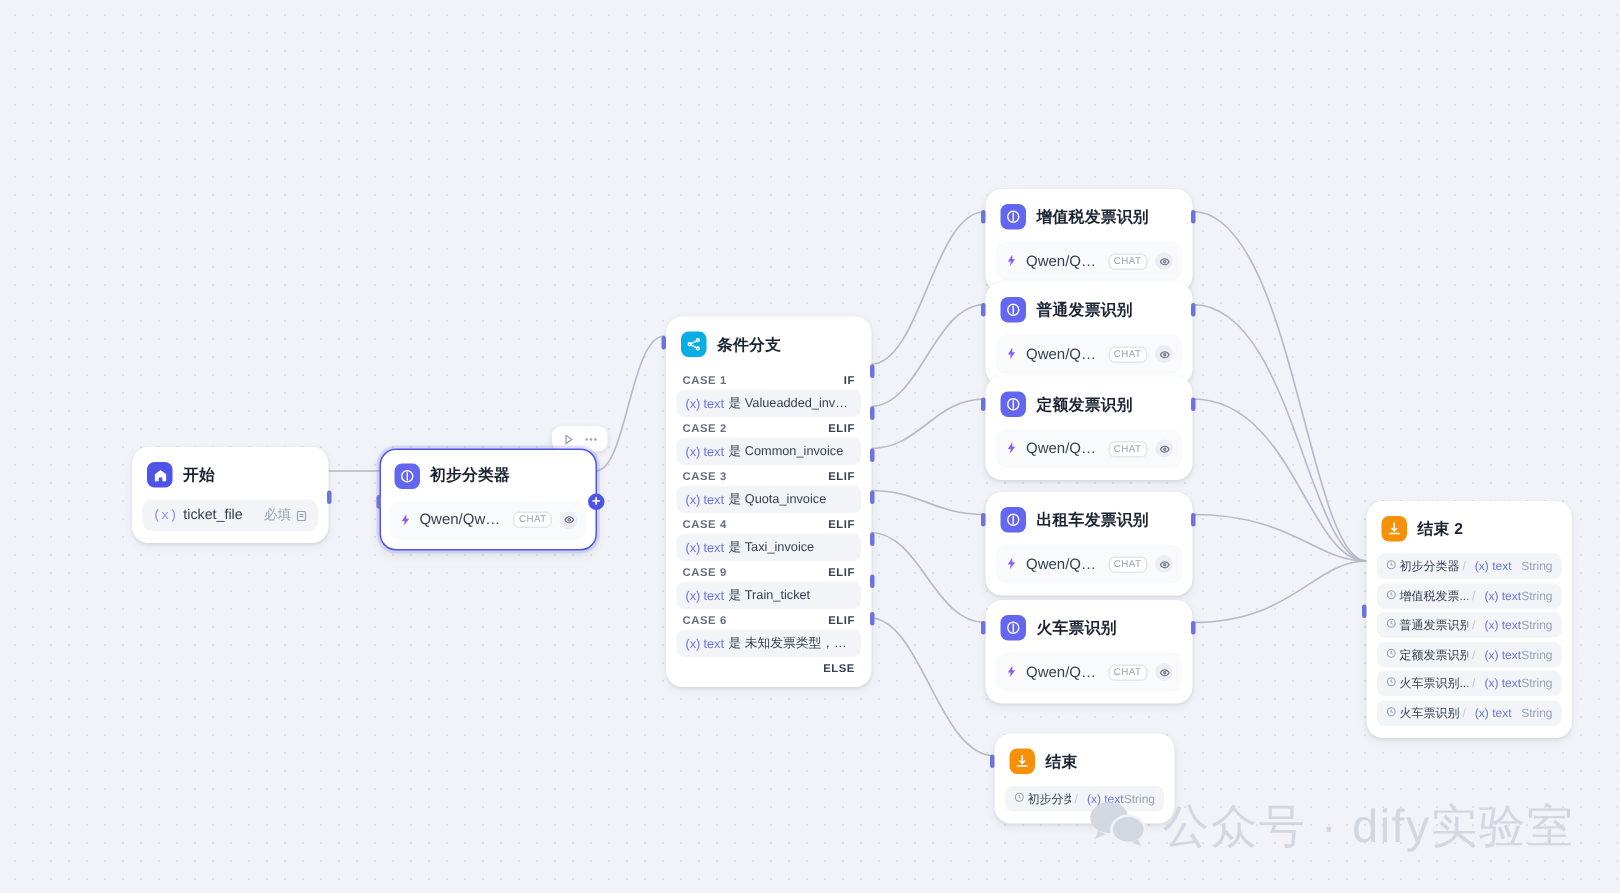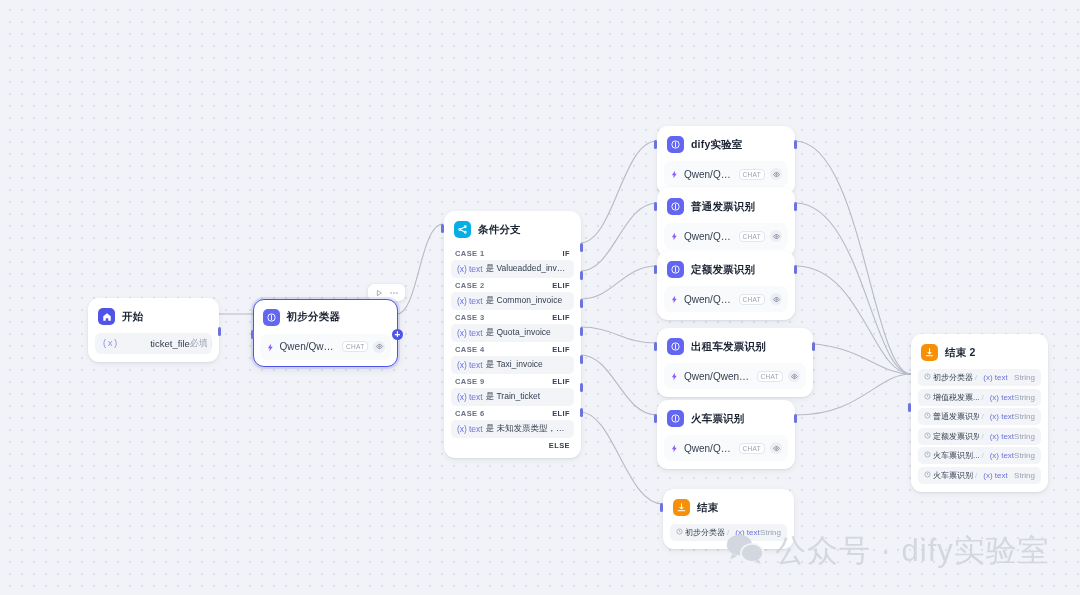--- a/index.html
+++ b/index.html
@@ -81,21 +81,21 @@
     color: #354052;
     white-space: nowrap;
     overflow: hidden;
   }
   .var-x {
     color: #8a93e0;
     font-size: 9px;
     margin-right: 4px;
     font-family: "Liberation Mono", "DejaVu Sans Mono", monospace;
   }
-  .var-name { color: #354052; margin-left: 28px; }
+  .var-name { color: #354052; }
   .var-right {
     margin-left: auto;
     color: #98a2b3;
     font-size: 9px;
     display: flex; align-items: flex-end; gap: 3px;
   }
 
   
   .model-row {
     display: flex;
@@ -443,21 +443,21 @@
 
   <div id="recognizers">
       <div class="node" style="left: 657px; top: 126px; width: 138px;">
         <div class="node-head">
           <span class="sq-icon ic-llm">
             <svg width="11" height="11" viewBox="0 0 24 24" fill="none" stroke="#fff" stroke-width="2">
               <circle cx="12" cy="12" r="8"></circle>
               <path d="M12 6v12"></path>
             </svg>
           </span>
-          <span class="node-title">dify实验室</span>
+          <span class="node-title">增值税发票识别</span>
         </div>
         <div class="node-body">
           <div class="model-row">
             <span><svg width="9" height="9" viewBox="0 0 24 24" fill="#8b5cf6">
                 <path d="M13 2 5 14h5l-1 8 9-12h-5z"></path>
               </svg></span>
             <span class="model-name">Qwen/Qwen2-VL...</span>
             <span class="chat-tag">CHAT</span>
             <span class="eye-btn">
               <svg width="7" height="7" viewBox="0 0 24 24" fill="none" stroke="#667085" stroke-width="2.4">
@@ -519,21 +519,21 @@
               <svg width="7" height="7" viewBox="0 0 24 24" fill="none" stroke="#667085" stroke-width="2.4">
                 <path d="M2 12s4-7 10-7 10 7 10 7-4 7-10 7S2 12 2 12z"></path>
                 <circle cx="12" cy="12" r="2.6"></circle>
               </svg>
             </span>
           </div>
         </div>
         <span class="port" style="left: -3px; top: 14px;"></span>
         <span class="port" style="right: -2px; top: 14px;"></span>
       </div>
-      <div class="node" style="left: 657px; top: 328px; width: 156px;">
+      <div class="node" style="left: 657px; top: 328px; width: 138px;">
         <div class="node-head">
           <span class="sq-icon ic-llm">
             <svg width="11" height="11" viewBox="0 0 24 24" fill="none" stroke="#fff" stroke-width="2">
               <circle cx="12" cy="12" r="8"></circle>
               <path d="M12 6v12"></path>
             </svg>
           </span>
           <span class="node-title">出租车发票识别</span>
         </div>
         <div class="node-body">
@@ -665,21 +665,21 @@
             <span>火车票识别</span>
           </span>
           <span class="slash">/</span>
           <span class="end-var">(x) text</span>
           <span class="end-type">String</span>
         </div>
       </div>
     <span class="port" style="left:-3px; top:calc(50% - 10px);"></span>
   </div>
 
-  <div class="node" id="node-end-fallback" style="left:663px; top:489px; width:131px;">
+  <div class="node" id="node-end-fallback" style="left:663px; top:489px; width:120px;">
     <div class="node-head">
       <span class="sq-icon ic-end">
         <svg width="11" height="11" viewBox="0 0 24 24" fill="none" stroke="#fff" stroke-width="2.2">
             <path d="M12 3v12"></path>
             <path d="M8 11l4 4 4-4"></path>
             <path d="M4 19h16"></path>
           </svg>
       </span>
       <span class="node-title">结束</span>
     </div>

